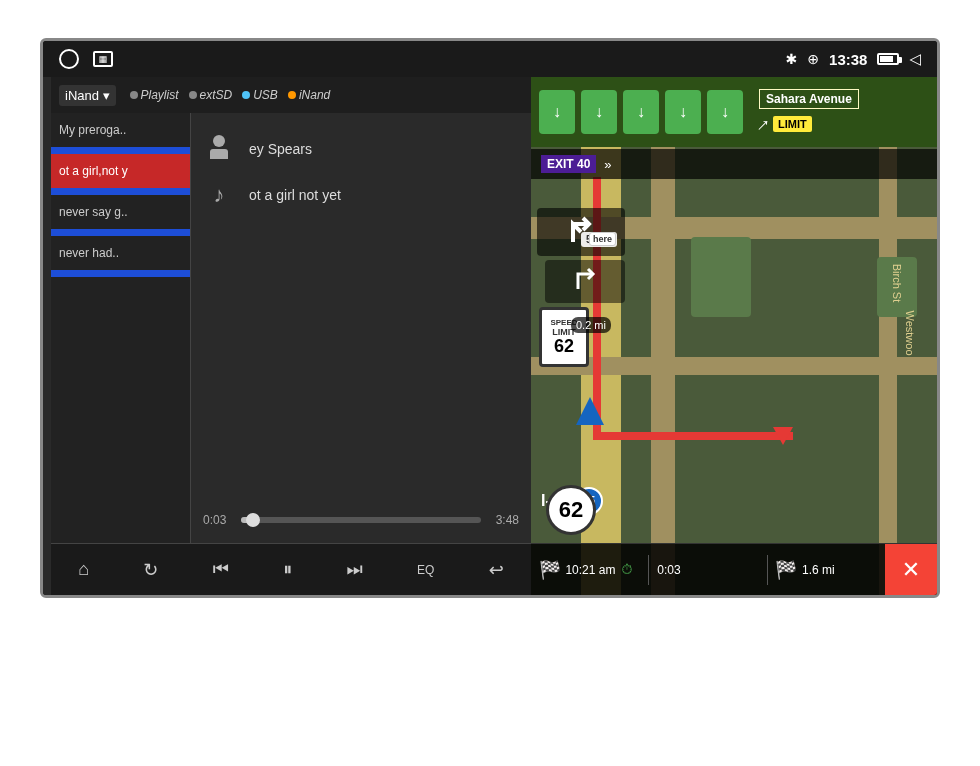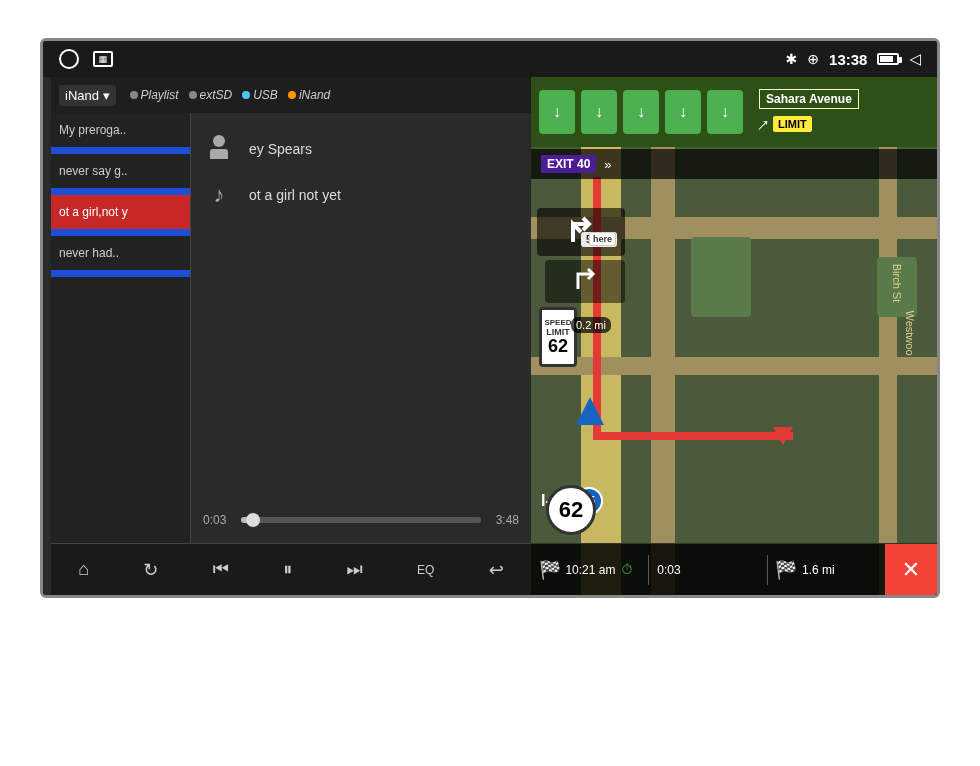--- a/index.html
+++ b/index.html
@@ -415,21 +415,21 @@
 
     
     .speed-limit {
       position: absolute;
       left: 8px;
       top: 230px;
       z-index: 10;
       background: #fff;
       border: 3px solid #333;
       border-radius: 4px;
-      width: 38px;
+      width: 50px;
       height: 60px;
       display: flex;
       flex-direction: column;
       align-items: center;
       justify-content: center;
     }
     .speed-label { font-size: 8px; font-weight: bold; color: #333; line-height: 1; }
     .speed-limit-text { font-size: 9px; font-weight: bold; color: #333; }
     .speed-num { font-size: 18px; font-weight: bold; color: #000; line-height: 1; }
 
@@ -688,22 +688,22 @@
             <span class="dot dot-orange"></span>
             <span>iNand</span>
           </span>
         </div>
       </div>
 
       <div class="music-main">
 
         <div class="playlist-sidebar">
           <div class="playlist-item">My preroga..</div>
+          <div class="playlist-item active-red">ot a girl,not y</div>
           <div class="playlist-item">never say g..</div>
-          <div class="playlist-item active-red">ot a girl,not y</div>
           <div class="playlist-item">never had..</div>
         </div>
 
         <div class="now-playing">
           <div class="track-info">
 
             <div class="track-row">
               <div class="track-icon">
                 <div class="person-icon">
                   <div class="person-head"></div>

